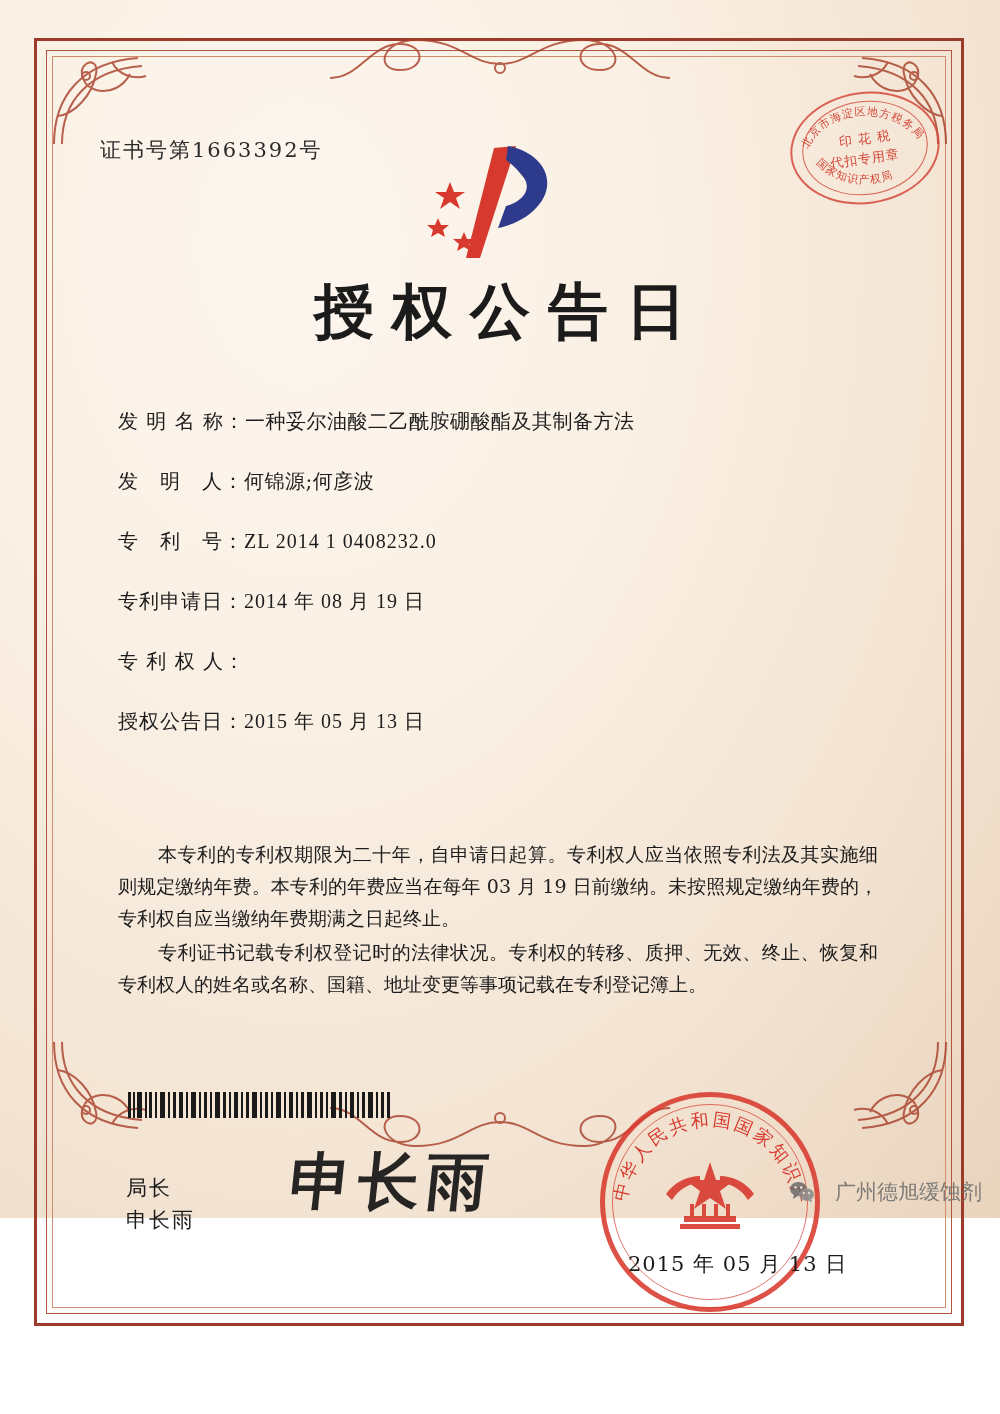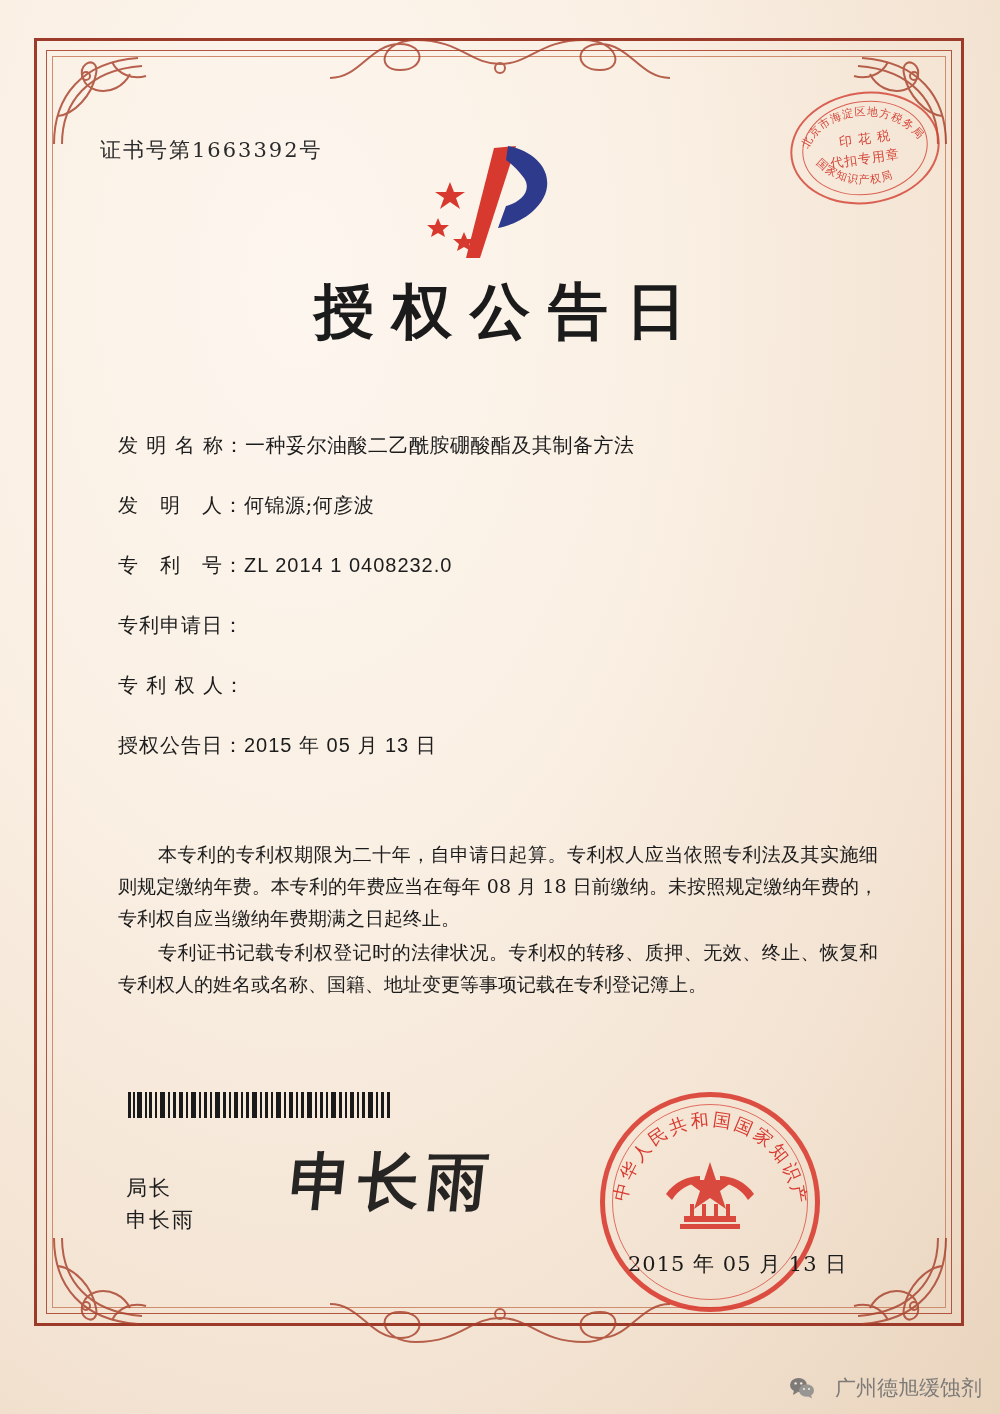--- a/index.html
+++ b/index.html
@@ -9,21 +9,21 @@
   }
   body {
     width: 1000px;
     height: 1414px;
     font-family: "Liberation Serif", "DejaVu Serif", serif;
     overflow: hidden;
   }
   #page {
     position: relative;
     width: 1000px;
-    height: 1414px;
+    height: 1218px;
     background:
       radial-gradient(ellipse at 30% 20%, #fdf6ef 0%, #faf0e4 35%, #f3e3d2 70%, #e9d4bd 100%);
   }
   
   .border-outer {
     position: absolute;
     left: 34px;
     top: 38px;
     width: 930px;
     height: 1288px;
@@ -124,40 +124,40 @@
     position: absolute;
     inset: 0;
     color: #d4483a;
     font-size: 11px;
   }
 
   
   .fields {
     position: absolute;
     left: 118px;
-    top: 432px;
+    top: 408px;
     width: 760px;
   }
   .field {
     display: flex;
     align-items: baseline;
     margin-bottom: 33px;
     font-size: 20px;
     color: #1c1c1c;
   }
   .field .lbl {
     white-space: pre;
     font-family: "DejaVu Serif", serif;
     letter-spacing: 1px;
   }
   .field .val {
     font-family: "DejaVu Serif", serif;
     letter-spacing: .5px;
   }
-  .field.latin .val { font-family: Liberation Sans, sans-serif; letter-spacing: 1px; }
+  .field.latin .val { font-family: Liberation Serif, serif; letter-spacing: 1px; }
 
   
   .body-text {
     position: absolute;
     left: 118px;
     top: 838px;
     width: 760px;
     font-size: 19px;
     line-height: 32px;
     color: #1c1c1c;
@@ -400,32 +400,33 @@
     <div class="field">
       <span class="lbl">发　明　人：</span>
       <span class="val">何锦源;何彦波</span>
     </div>
     <div class="field latin">
       <span class="lbl">专　利　号：</span>
       <span class="val">ZL 2014 1 0408232.0</span>
     </div>
     <div class="field latin">
       <span class="lbl">专利申请日：</span>
+      <span class="val">2014 年 08 月 19 日</span>
     </div>
     <div class="field">
       <span class="lbl">专 利 权 人：</span>
     </div>
     <div class="field latin">
       <span class="lbl">授权公告日：</span>
       <span class="val">2015 年 05 月 13 日</span>
     </div>
   </div>
 
   <div class="body-text">
-    <p>本专利的专利权期限为二十年，自申请日起算。专利权人应当依照专利法及其实施细则规定缴纳年费。本专利的年费应当在每年 08 月 18 日前缴纳。未按照规定缴纳年费的，专利权自应当缴纳年费期满之日起终止。</p>
+    <p>本专利的专利权期限为二十年，自申请日起算。专利权人应当依照专利法及其实施细则规定缴纳年费。本专利的年费应当在每年 03 月 19 日前缴纳。未按照规定缴纳年费的，专利权自应当缴纳年费期满之日起终止。</p>
     <p>专利证书记载专利权登记时的法律状况。专利权的转移、质押、无效、终止、恢复和专利权人的姓名或名称、国籍、地址变更等事项记载在专利登记簿上。</p>
   </div>
 
   <div class="barcode">
     <i style="left:0px;width:3px"></i>
       <i style="left:5px;width:2px"></i>
       <i style="left:9px;width:5px"></i>
     <i style="left:17px;width:2px"></i>
       <i style="left:21px;width:3px"></i>
       <i style="left:27px;width:2px"></i>

